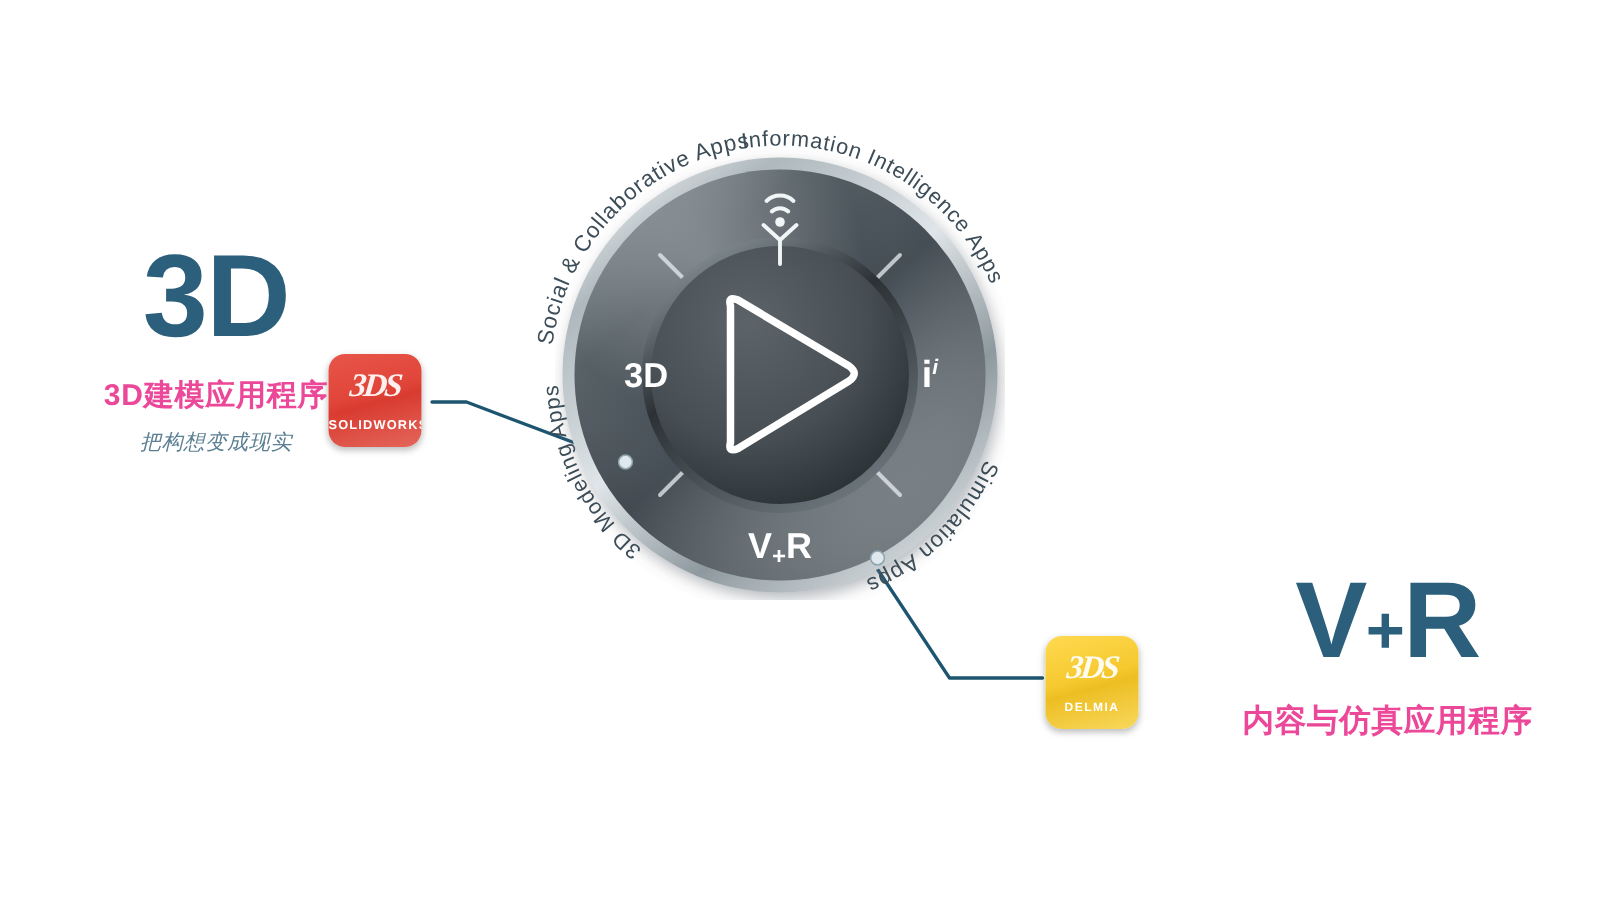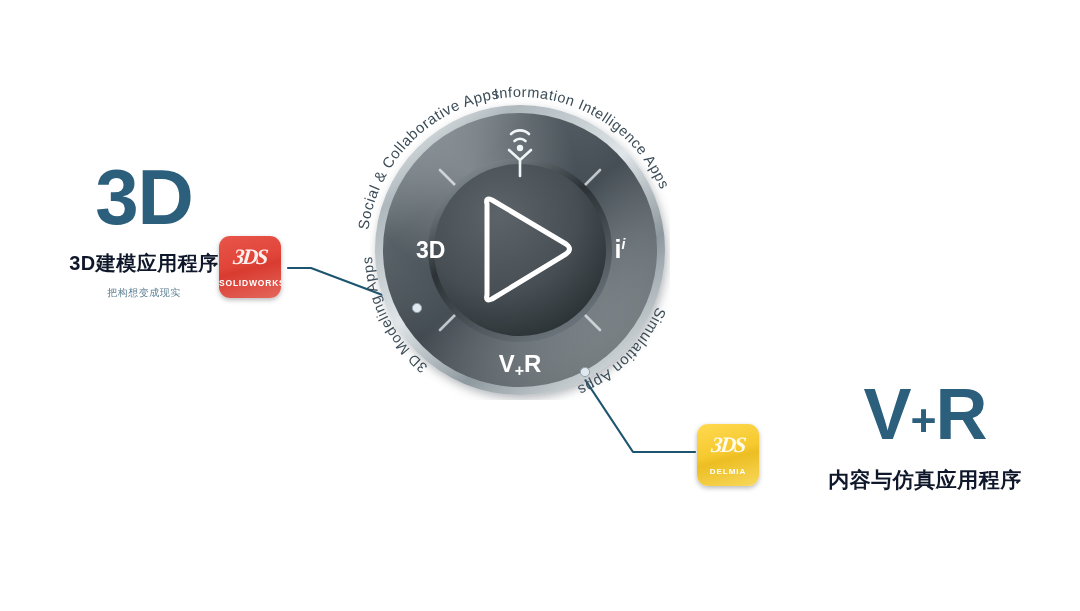--- a/index.html
+++ b/index.html
@@ -22,32 +22,33 @@
     color:#2b5f7c;
     letter-spacing:-1px;
     line-height:1;
   }
   #left-block .big-title{font-size:78px;}
   #right-block .big-title{font-size:72px;}
   .big-title .plus{font-size:0.62em;vertical-align:0.06em;}
 
   .sub-title{
     font-weight:bold;
-    color:#0f172a;
+    color:#ec4899;
     font-size:20px;
     letter-spacing:0.5px;
     margin-top:14px;
   }
   #right-block .sub-title{font-size:21px;margin-top:16px;}
 
   .caption{
     color:#5b7f93;
-    font-size:10px;
+    font-size:14px;
     letter-spacing:0.5px;
     margin-top:9px;
+    font-style:italic;
   }
 
   
   .logo-tile{
     position:absolute;
     width:62px;height:62px;
     border-radius:11px;
     box-shadow:0 2px 5px rgba(0,0,0,.28);
     overflow:hidden;
   }

